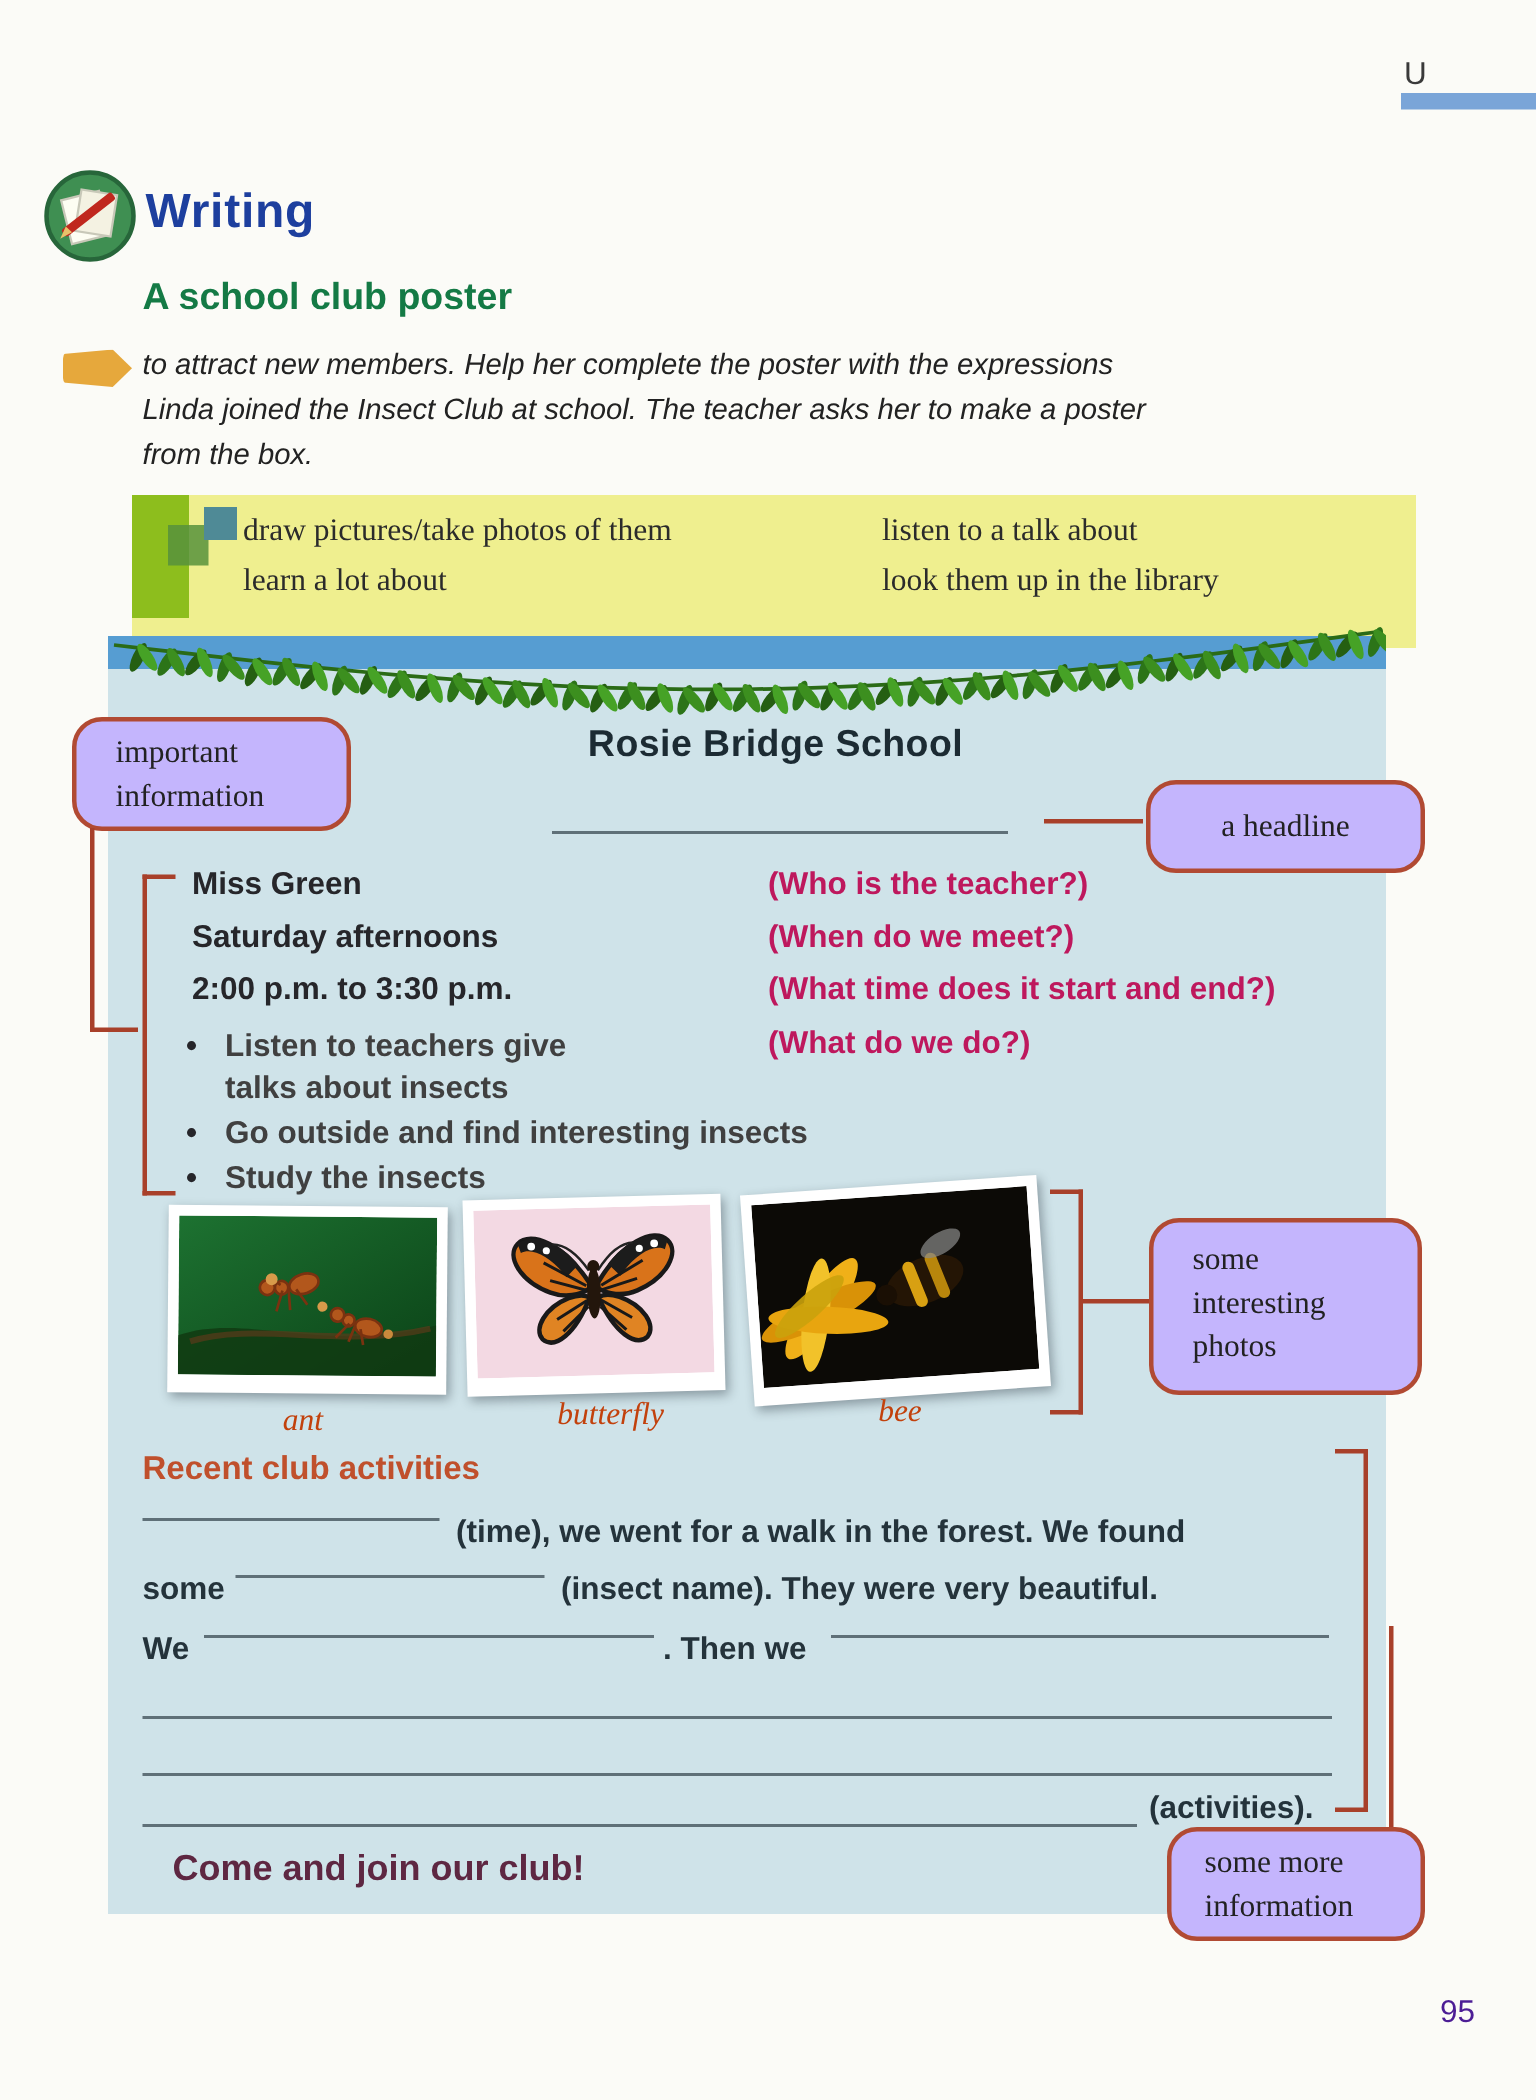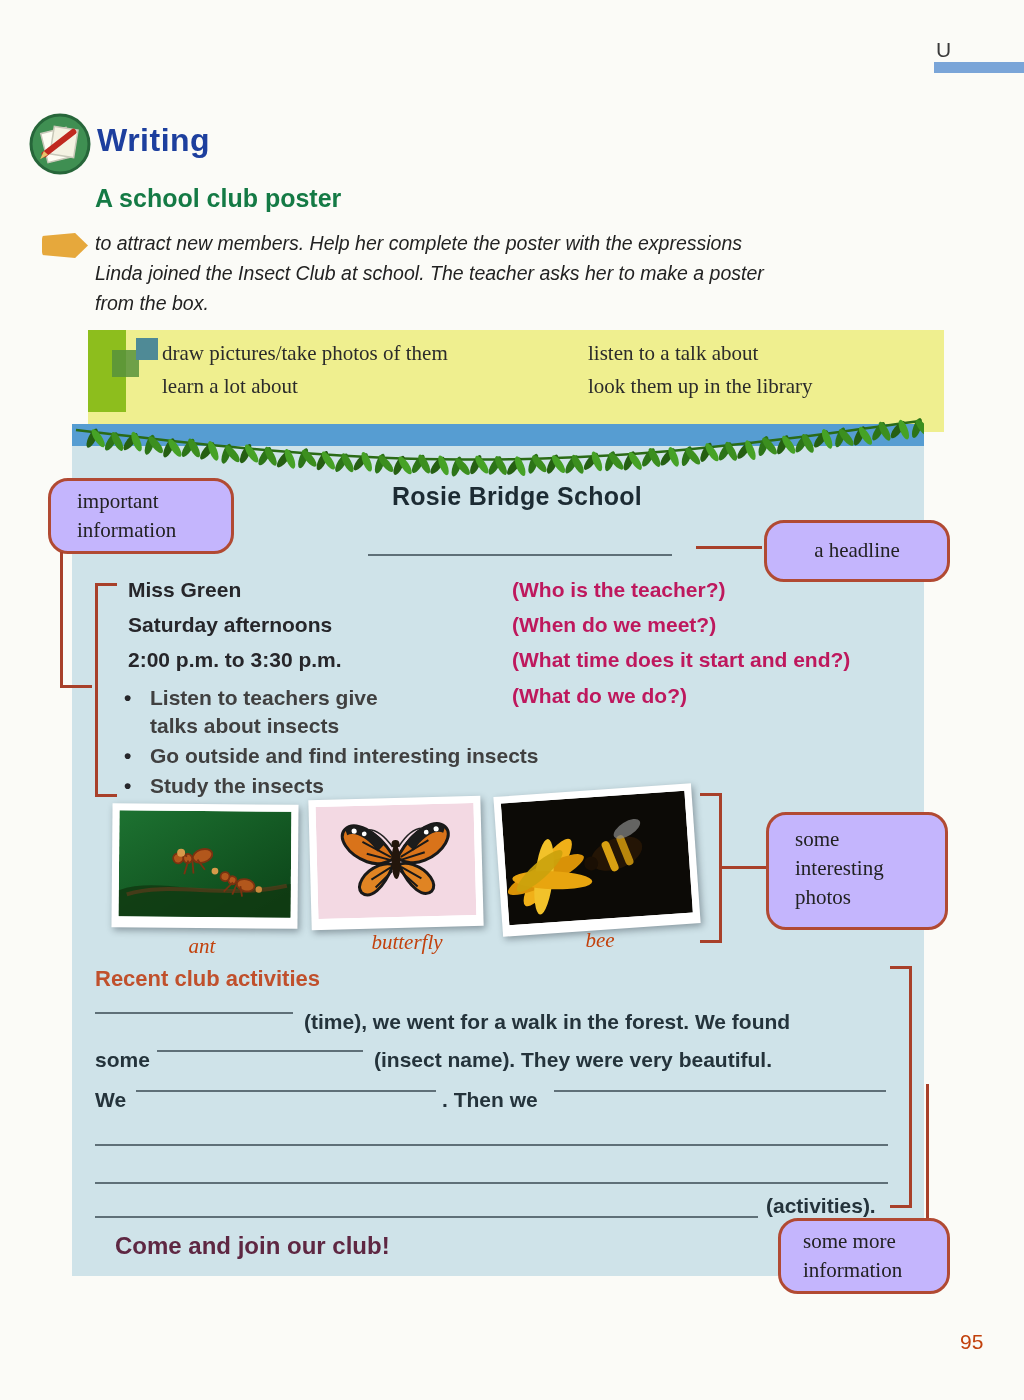--- a/index.html
+++ b/index.html
@@ -39,21 +39,21 @@
   .bracket-right{border:3px solid #a8402a;border-left:none;box-sizing:border-box;}
   .detail-value{font-size:21px;font-weight:bold;color:#26262a;white-space:nowrap;}
   .detail-question{font-size:21px;font-weight:600;color:#be185d;white-space:nowrap;}
   .bullet-dot{font-size:21px;font-weight:bold;color:#26262a;}
   .bullet-text{font-size:21px;font-weight:bold;color:#404040;line-height:28px;}
   .photo{background:#fff;padding:7px;box-shadow:2px 3px 7px rgba(30,40,50,.4);}
   .photo-label{font-family:"Liberation Serif","DejaVu Serif",serif;font-style:italic;font-size:21px;color:#c2410c;text-align:center;}
   .recent-title{font-size:22px;font-weight:bold;color:#c0502c;}
   .fill-text{font-size:21px;font-weight:600;color:#24333b;white-space:nowrap;}
   .closing{font-size:24px;font-weight:bold;color:#5e2742;}
-  .page-number{font-size:21px;color:#c2410c;}
+  .page-number{font-size:21px;color:#4c1d95;}
 </style>
 </head>
 <body>
 
 <div id="page">
 
   <div class="abs unit-letter" style="left:936px;top:38px;">U</div>
   <div class="abs unit-bar" style="left:934px;top:62px;width:90px;"></div>
 
   <div class="abs" style="left:28px;top:112px;width:64px;height:64px;">

